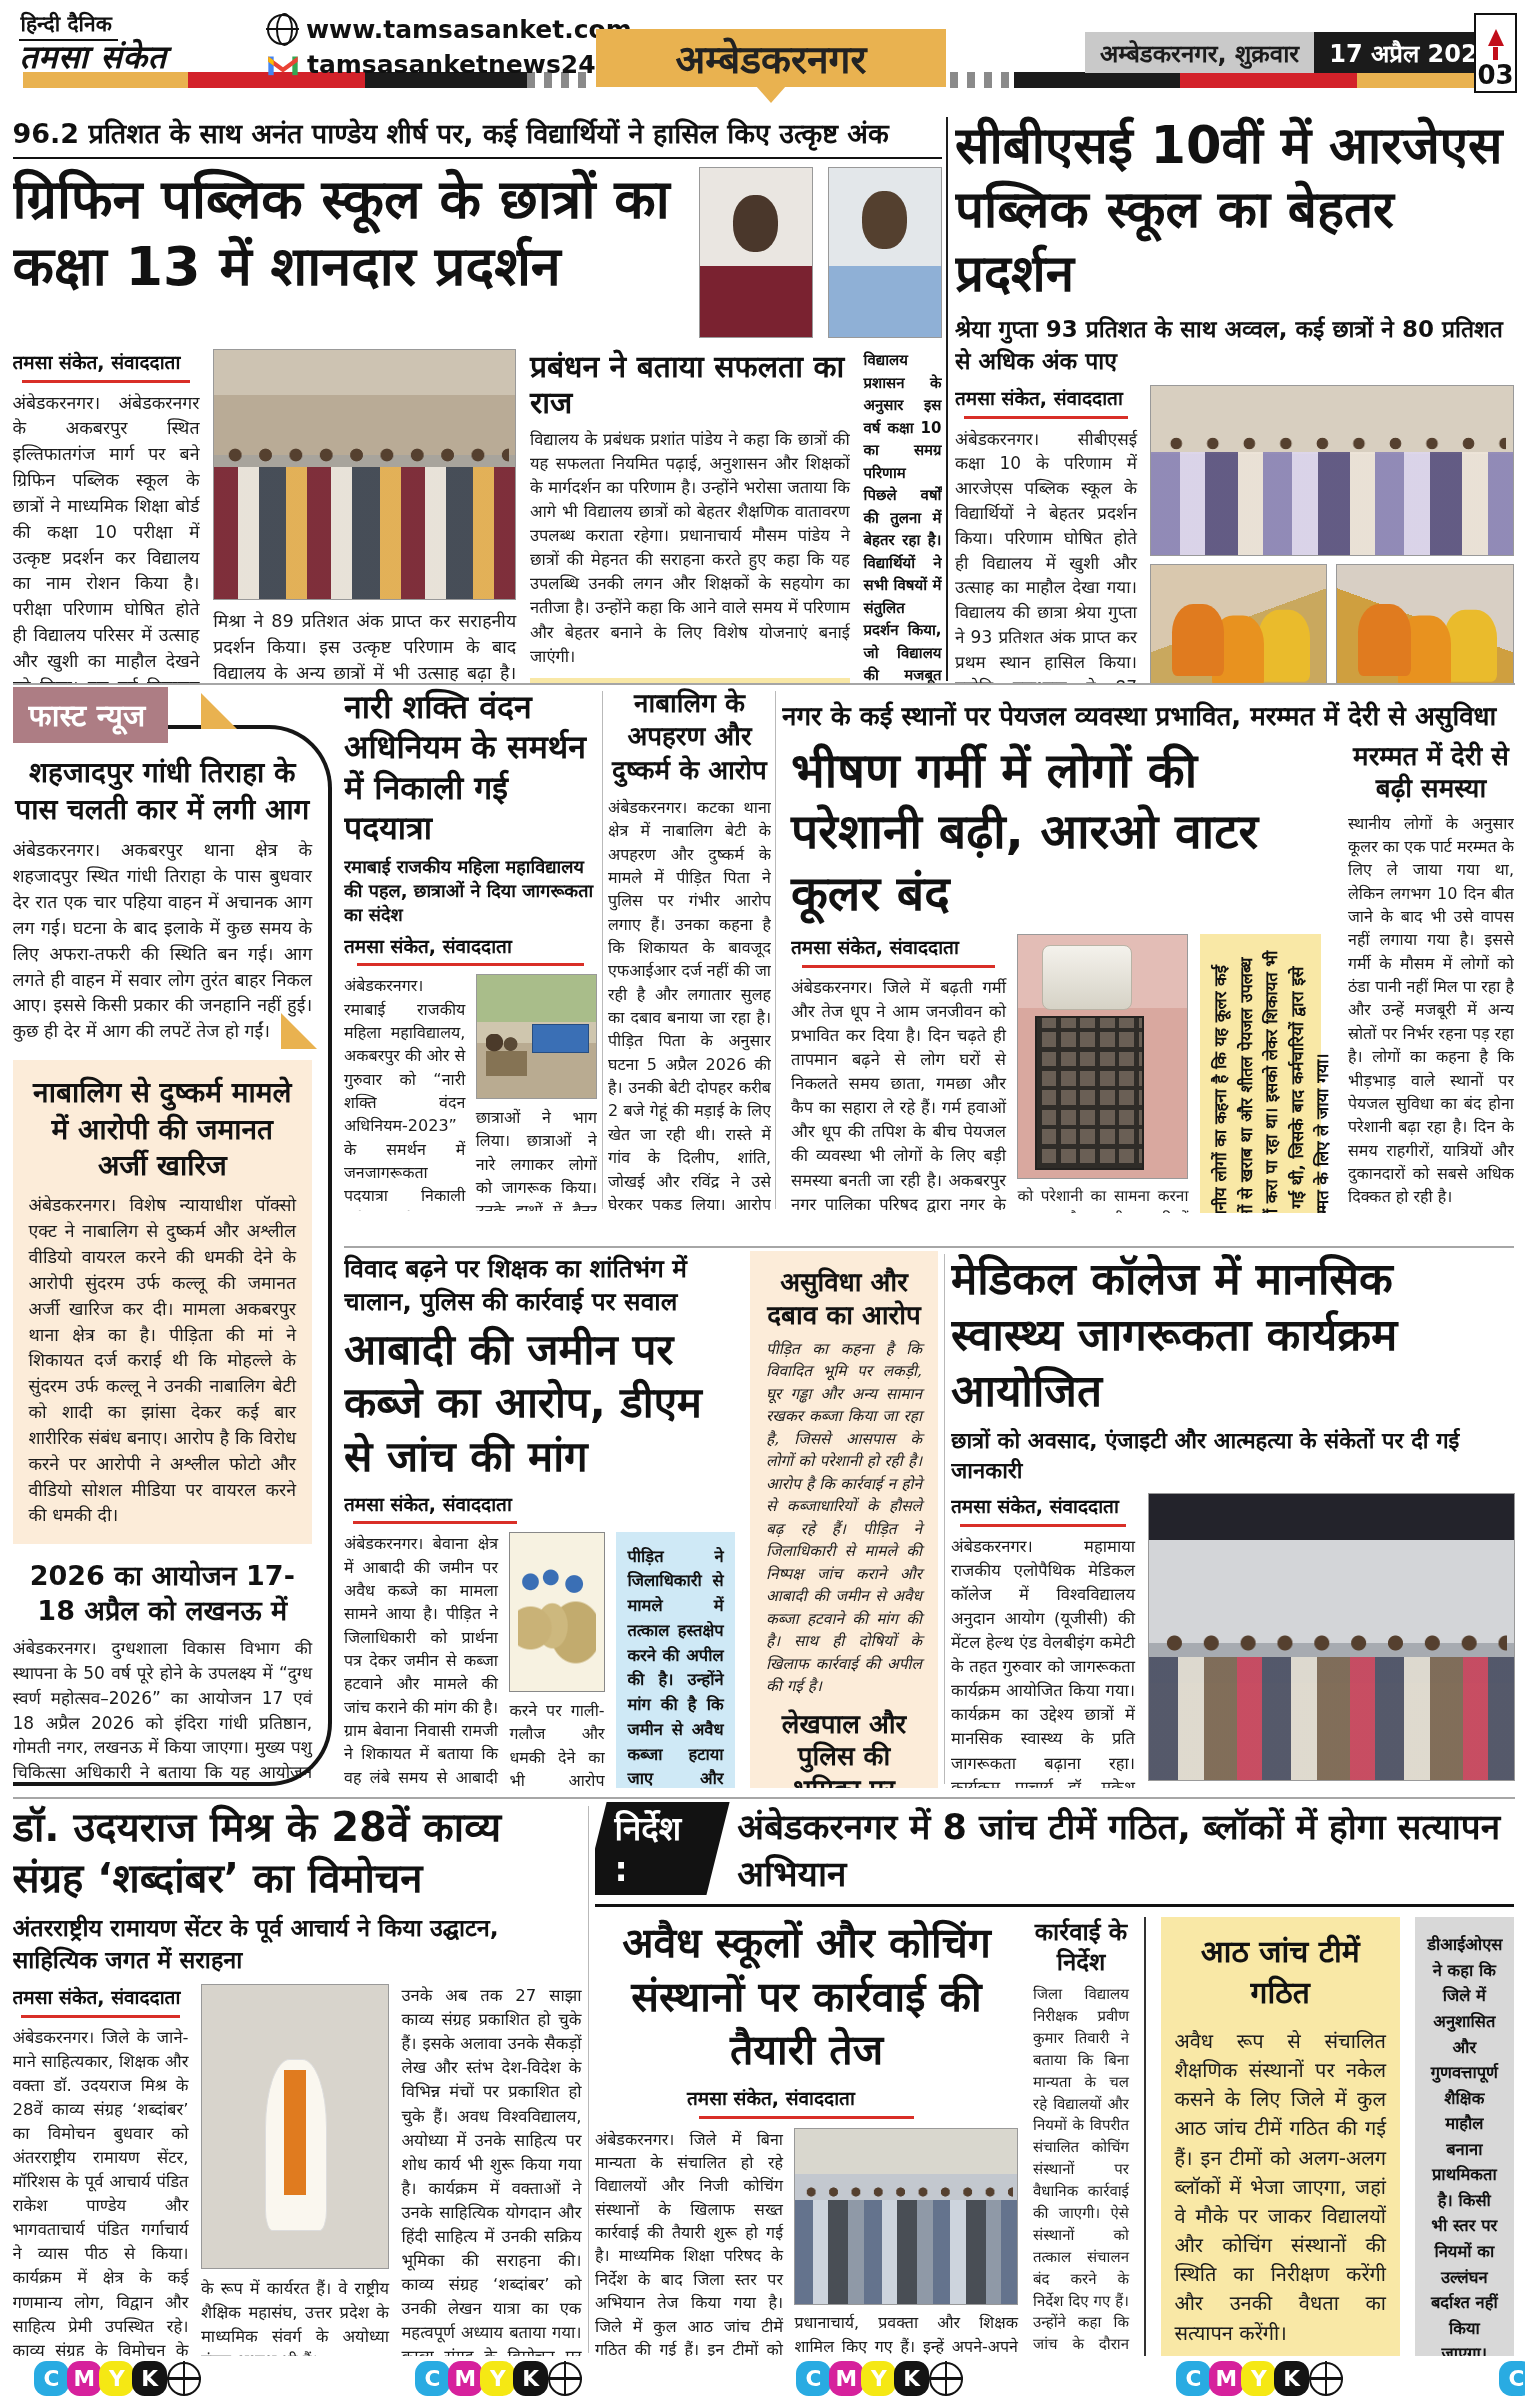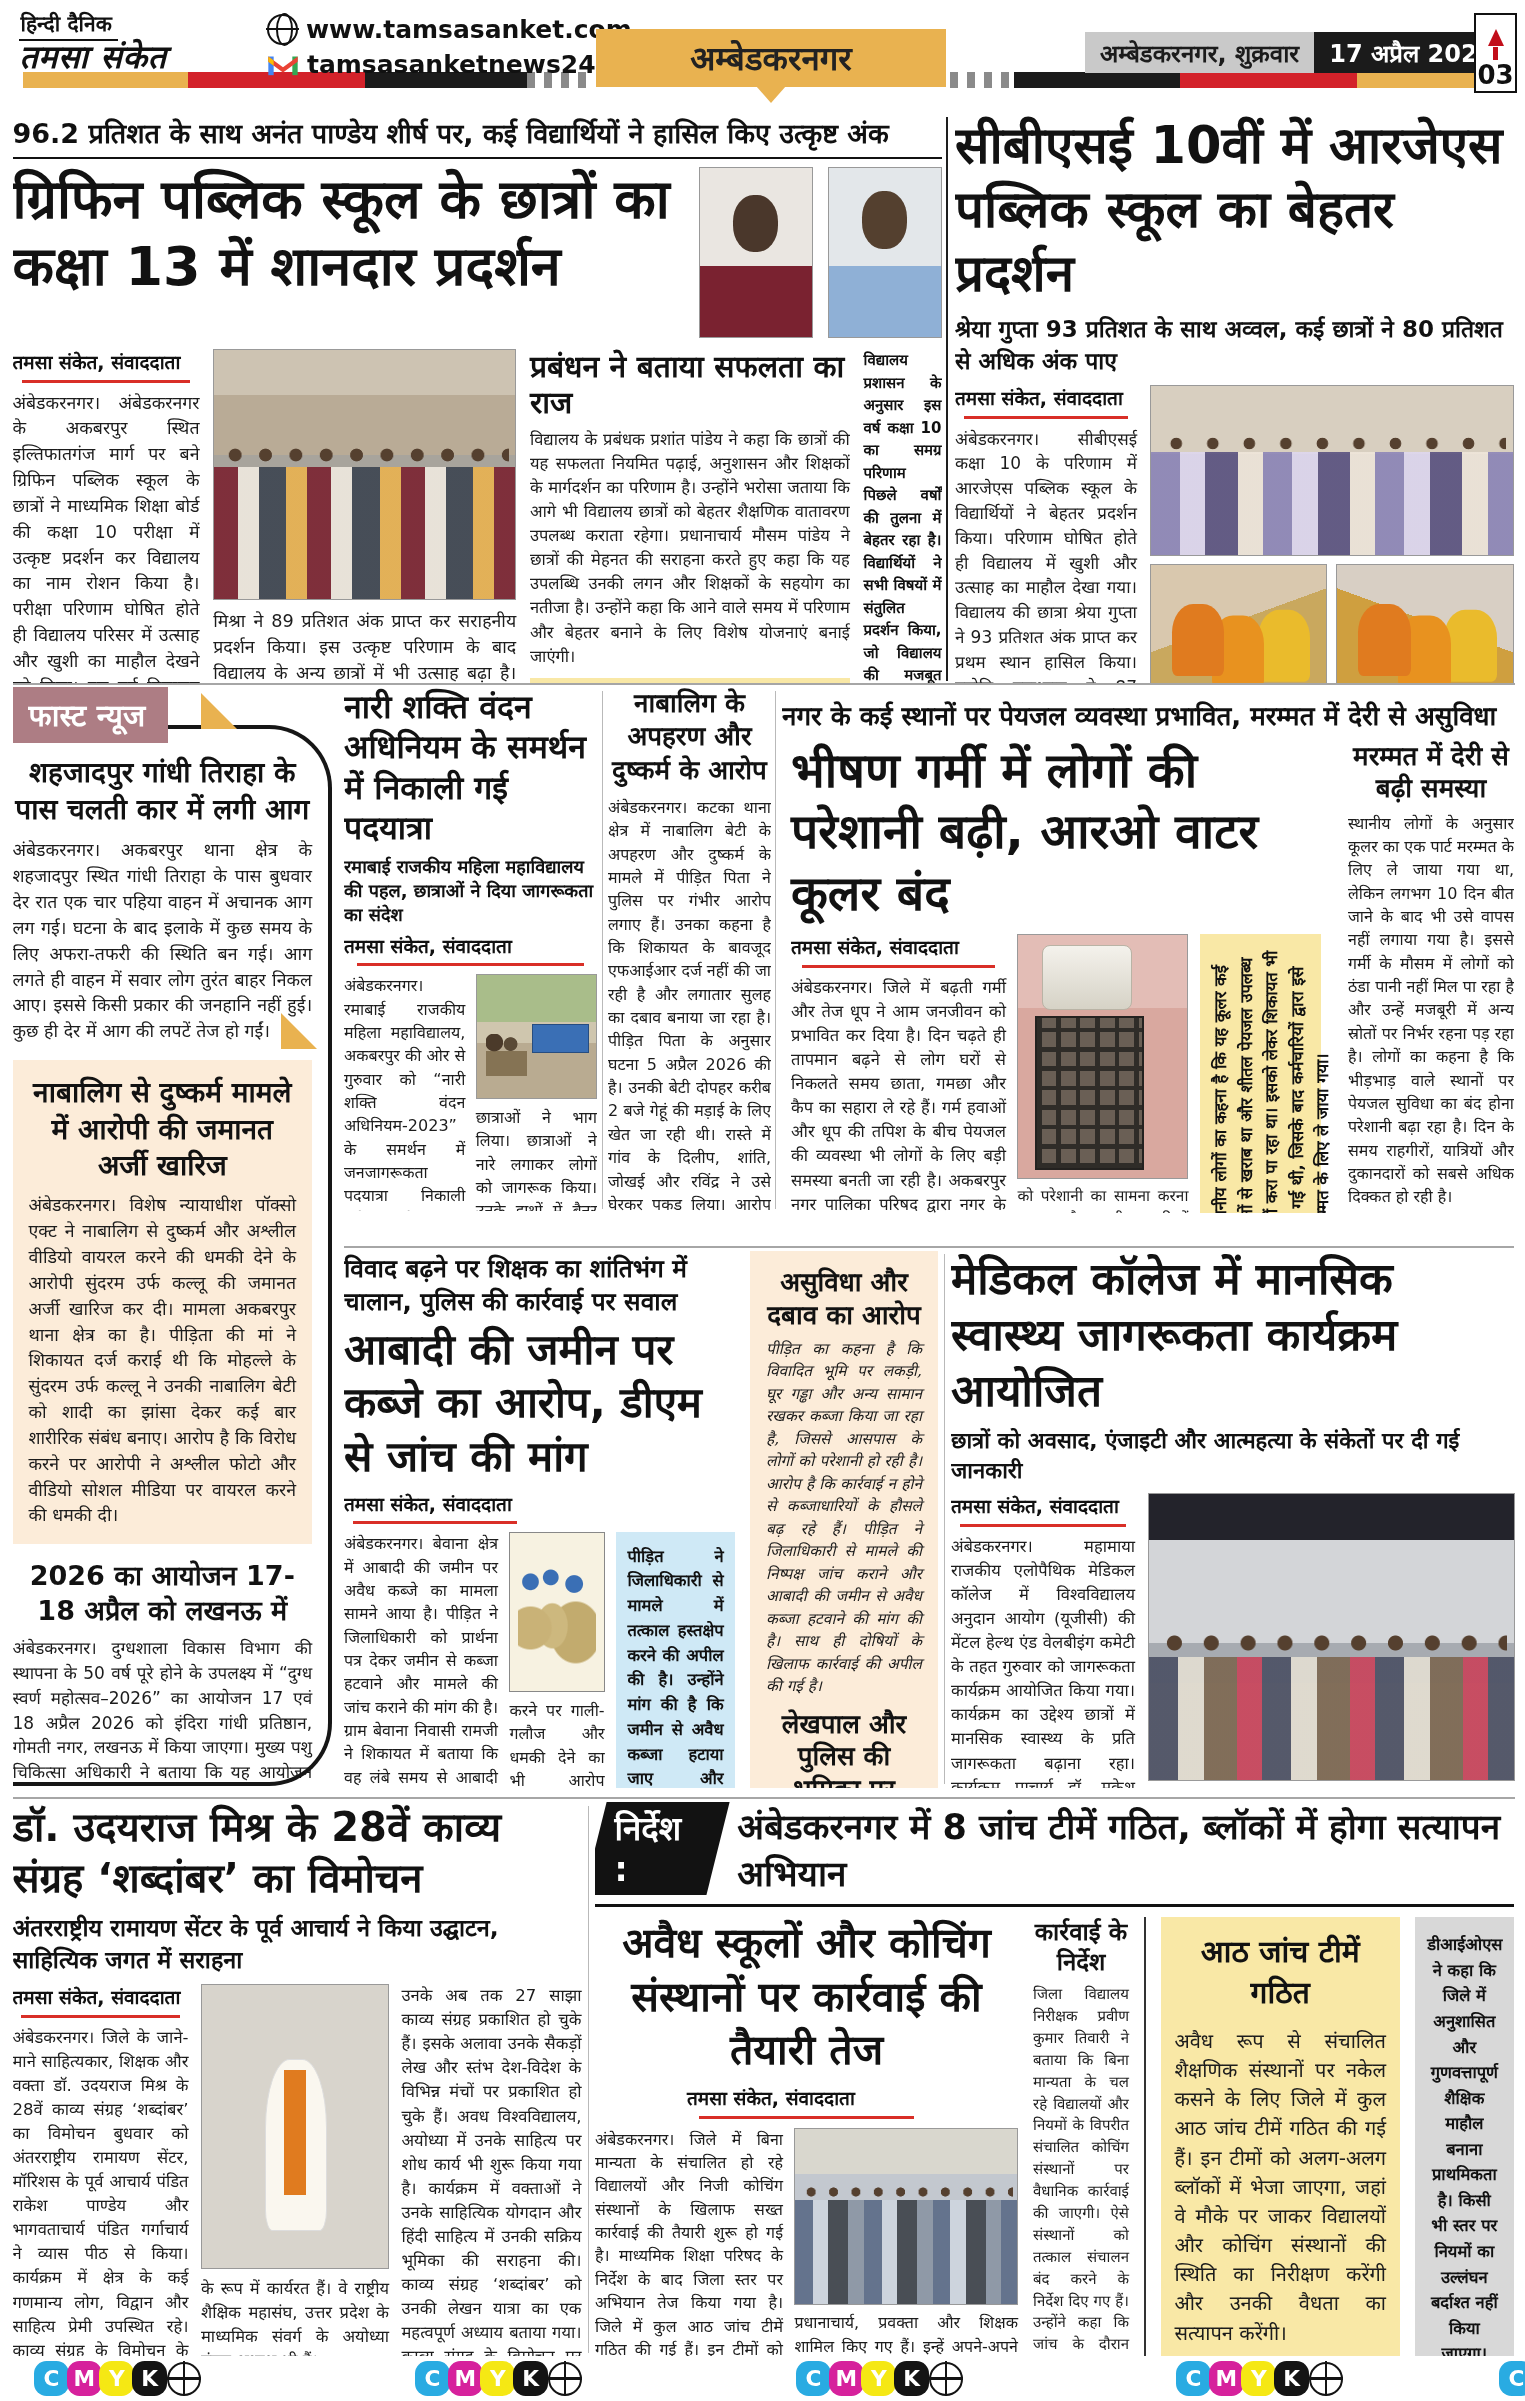--- a/index.html
+++ b/index.html
@@ -26,21 +26,21 @@
   .logo .tag{font-size:21px;font-weight:800;border-bottom:2.9px solid #111;display:inline-block;padding:0 5.7px 2.3px 1.1px;}
   .logo .nm{font-size:32px;font-weight:800;line-height:1.05;letter-spacing:0.6px;font-style:italic;}
   .contact{position:absolute;left:267px;top:13.7px;}
   .contact .row{display:flex;align-items:center;gap:8px;margin-bottom:5.7px;}
   .contact .txt{font-size:25px;font-weight:800;}
   .globe{display:inline-block;width:31px;height:31px;border:2.9px solid #111;border-radius:50%;position:relative;}
   .globe::before{content:"";position:absolute;left:-2.9px;right:-2.9px;top:50%;height:2.9px;margin-top:-1.7px;background:#111;}
   .globe::after{content:"";position:absolute;top:-2.9px;bottom:-2.9px;left:50%;width:50%;margin-left:-25%;border:2.9px solid #111;border-radius:50%;}
   .gmail{width:32px;height:25px;}
   .badge{position:absolute;left:596px;top:28.5px;width:350px;height:58px;background:#e9b250;display:flex;align-items:center;justify-content:center;}
-  .badge .bt{font-size:33px;font-weight:800;color:#222;}
+  .badge .bt{font-size:39px;font-weight:800;color:#222;}
   .badge .pointer{position:absolute;left:50%;bottom:-16px;margin-left:-15px;width:0;height:0;
       border-left:15px solid transparent;border-right:15px solid transparent;border-top:17px solid #e9b250;}
   .datebar{position:absolute;left:1085px;top:32px;display:flex;height:41px;}
   .datebar .grey{background:#c9c9c9;color:#1b1b1b;font-weight:800;font-size:24px;display:flex;align-items:center;padding:0 15px;}
   .datebar .blk{background:#1b1b1b;color:#fff;font-weight:800;font-size:24px;display:flex;align-items:center;padding:0 15px;}
   .pagebox{position:absolute;left:1474px;top:12.5px;width:43px;height:80px;border:2.3px solid #111;background:#fff;
       display:flex;flex-direction:column;align-items:center;justify-content:flex-end;padding-bottom:2.3px;}
   .pagebox .arrow{width:0;height:0;border-left:8.6px solid transparent;border-right:8.6px solid transparent;border-bottom:17px solid #c20e1a;margin-bottom:1.1px;}
   .pagebox .stem{width:5.1px;height:12.5px;background:#c20e1a;margin-bottom:2.3px;}
   .pagebox .num{font-size:26px;font-weight:800;line-height:1;}

